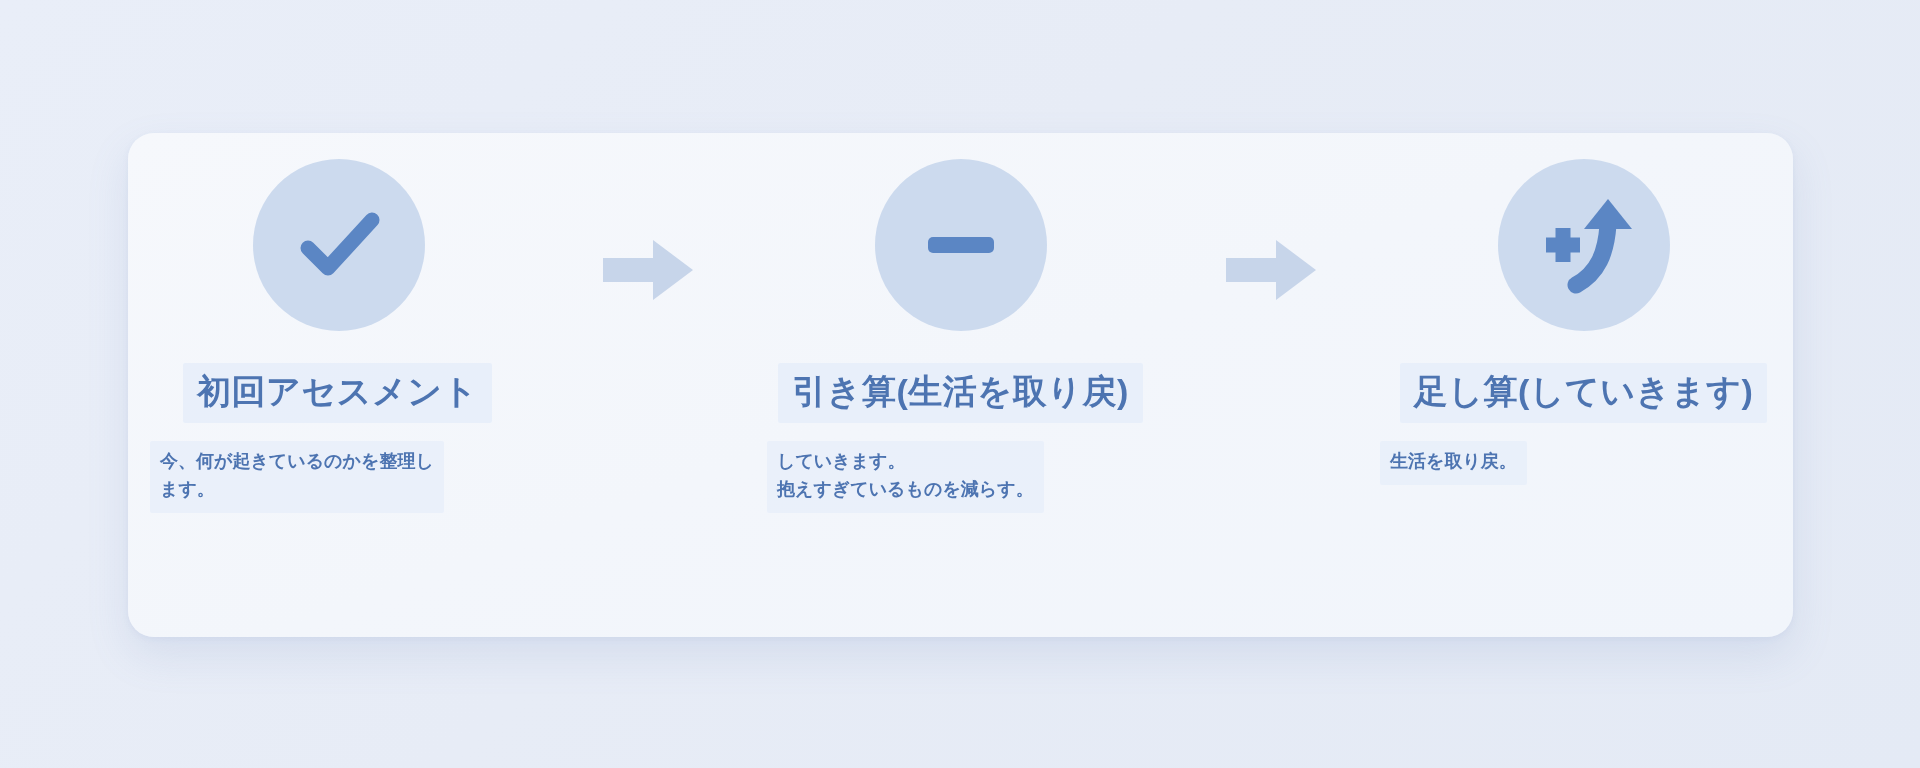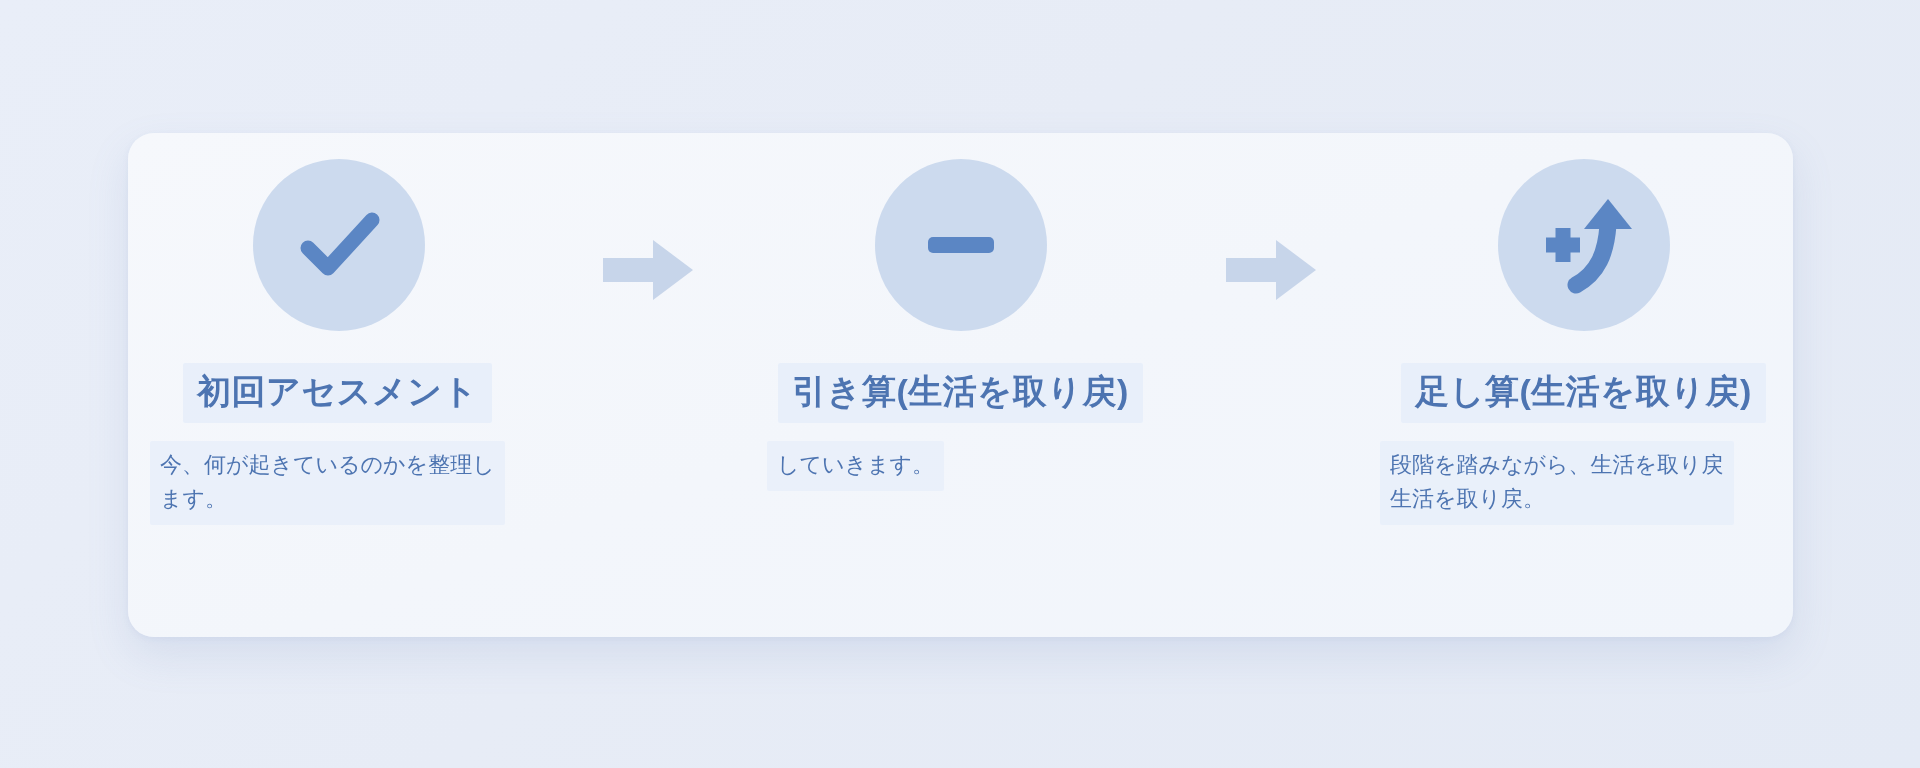--- a/index.html
+++ b/index.html
@@ -86,22 +86,22 @@
 
   .step-desc-wrap {
     margin-top: 18px;
     width: 100%;
     display: flex;
     justify-content: flex-start;
   }
 
   .step-desc {
     display: inline-block;
-    font-size: 22px;
-    font-weight: normal;
+    font-size: 18px;
+    font-weight: bold;
     line-height: 1.55;
     color: #4d74b1;
     background: rgba(231, 238, 250, 0.78);
     padding: 7px 10px 9px 10px;
     border-radius: 2px;
     max-width: 400px;
     text-align: left;
   }
 
   
@@ -160,20 +160,21 @@
         <svg width="110" height="110" viewBox="0 0 110 110" aria-hidden="true">
           <rect x="22" y="47" width="66" height="16" rx="5" fill="#5b86c4"></rect>
         </svg>
       </div>
       <div class="step-title-wrap">
         <div class="step-title">引き算(生活を取り戻)</div>
       </div>
       <div class="step-desc-wrap">
         <div class="step-desc">
           <span class="desc-line">していきます。</span>
+          <span class="desc-line">抱えすぎているものを減らす。</span>
         </div>
       </div>
     </div>
 
     <div class="connector">
       <span>
         <svg width="92" height="64" viewBox="0 0 92 64" aria-hidden="true">
           <path d="M0 20 L50 20 L50 2 L90 32 L50 62 L50 44 L0 44 Z" fill="#c7d5ea"></path>
         </svg>
       </span>
@@ -183,24 +184,23 @@
       <div class="icon-circle">
         <svg width="112" height="112" viewBox="0 0 112 112" aria-hidden="true">
 
           <path d="M18 56 H52 M35 39 V73" stroke="#5b86c4" stroke-width="15" stroke-linecap="butt"></path>
 
           <path d="M48 96 C70 84 78 64 80 36 L80 28" fill="none" stroke="#5b86c4" stroke-width="17" stroke-linecap="round"></path>
           <path d="M80 10 L104 40 L56 40 Z" fill="#5b86c4"></path>
         </svg>
       </div>
       <div class="step-title-wrap">
-        <div class="step-title">足し算(生活を取り戻)</div>
+        <div class="step-title">足し算(していきます)</div>
       </div>
       <div class="step-desc-wrap">
         <div class="step-desc">
-          <span class="desc-line">段階を踏みながら、生活を取り戻</span>
           <span class="desc-line">生活を取り戻。</span>
         </div>
       </div>
     </div>
 
   </div>
 </div>
 
 </body></html>

